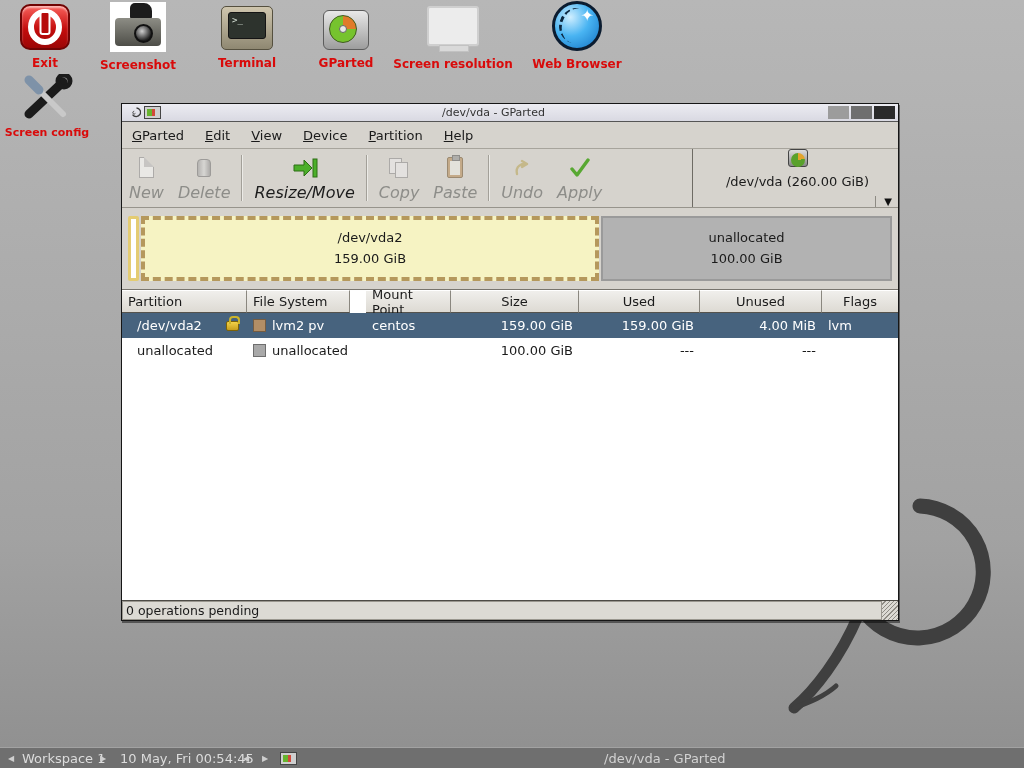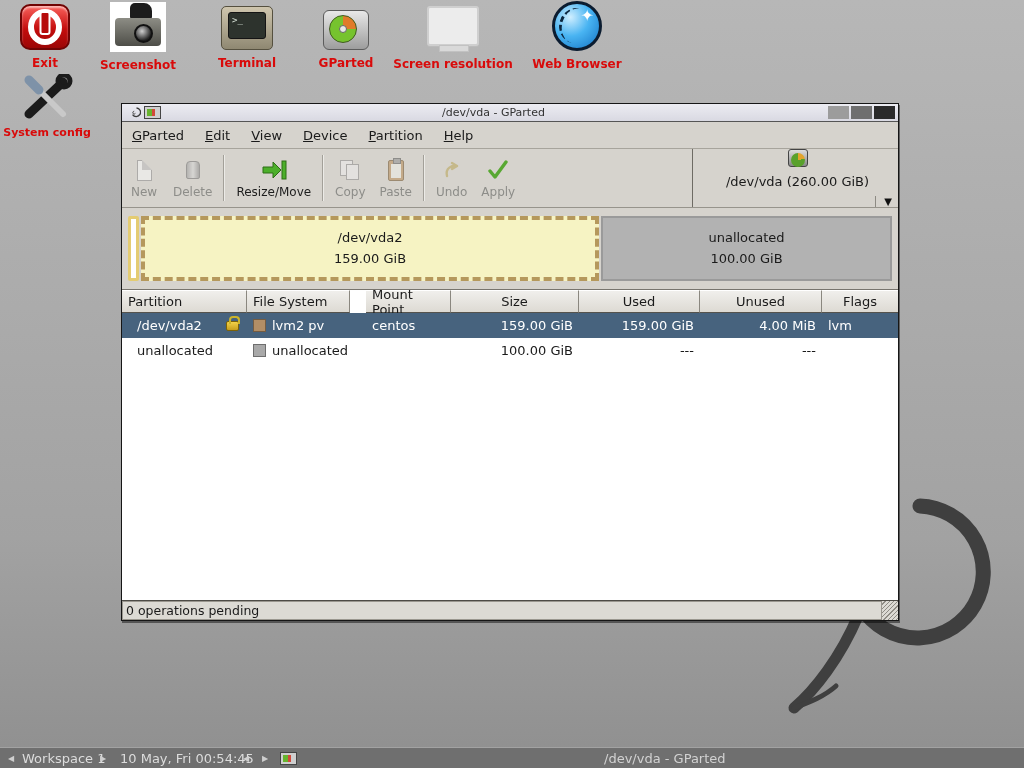--- a/index.html
+++ b/index.html
@@ -36,21 +36,21 @@
   .win { position:absolute; left:121px; top:103px; width:778px; height:518px; border:1px solid #161616; background:#d6d3cd; box-shadow:1px 2px 0 rgba(0,0,0,.45); display:flex; flex-direction:column; }
   .titlebar { height:18px; background:linear-gradient(#ececf2,#d9d9e2); border-bottom:1px solid #555; display:flex; align-items:center; padding:0 3px; flex:none; }
   .titlebar .ttext { flex:1; text-align:center; font-size:11px; color:#333; }
   .tbtn { width:21px; height:13px; margin-left:2px; }
   .tbtn.min { background:#9c9c9c; } .tbtn.max { background:#6f6f6f; } .tbtn.close { background:#2b2b2b; }
   .menubar { height:27px; display:flex; align-items:center; gap:21px; padding-left:10px; background:#d6d3cd; border-bottom:1px solid #a7a49c; flex:none; }
   .menu-item { display:inline-block; font-size:13px; color:#1a1a1a; cursor:default; }
   .menu-item::first-letter { text-decoration:underline; }
   .toolbar { height:59px; display:flex; align-items:stretch; background:#d6d3cd; border-bottom:1px solid #97948c; flex:none; }
   .tb { display:flex; flex-direction:column; align-items:center; justify-content:center; gap:2px; padding:3px 7px; min-width:44px; }
-  .tb .cap { font-size:12px; color:#8d8d89; }
+  .tb .cap { font-size:16px; color:#8d8d89;font-style:italic; }
   .tb.enabled .cap { color:#1d1d1d; }
   .tb .ig { height:26px; display:flex; align-items:center; justify-content:center; opacity:.55; }
   .tb.enabled .ig { opacity:1; }
   .tsep { width:2px; margin:6px 4px; border-left:1px solid #a3a099; border-right:1px solid #ecebe7; }
   .paper { width:15px; height:21px; background:#fafafa; border:1px solid #8c8c8c; position:relative; }
   .paper::after { content:''; position:absolute; right:-1px; top:-1px; border:5px solid; border-color:#d6d3cd #d6d3cd #bbb #bbb; }
   .trash { width:14px; height:18px; background:linear-gradient(90deg,#9a9a9a,#d9d9d9,#8a8a8a); border-radius:4px 4px 2px 2px; border:1px solid #6f6f6f; }
   .sheets { width:20px; height:20px; position:relative; }
   .sheets i { position:absolute; width:13px; height:16px; background:#eee; border:1px solid #8a8a8a; }
   .sheets i:first-child { left:0; top:0; } .sheets i:last-child { left:6px; top:4px; }
@@ -150,21 +150,21 @@
     </div>
   <div class="lbl">Web Browser</div>
 </div>
 <div class="dicon small" style="left:10px; top:74px; width:74px;">
   <svg width="56" height="46" viewBox="0 0 56 46">
     <line x1="10" y1="40" x2="44" y2="8" stroke="#1b1b1b" stroke-width="9" stroke-linecap="round"></line>
     <circle cx="45" cy="7" r="6" fill="none" stroke="#1b1b1b" stroke-width="5"></circle>
     <line x1="12" y1="8" x2="44" y2="40" stroke="#c9c9c9" stroke-width="6" stroke-linecap="round"></line>
     <line x1="10" y1="6" x2="20" y2="16" stroke="#7e92a8" stroke-width="9" stroke-linecap="round"></line>
   </svg>
-  <div class="lbl">System config</div>
+  <div class="lbl">Screen config</div>
 </div>
 
 <div class="win">
 
   <div class="titlebar">
     <svg class="mini-swirl" viewBox="0 0 13 13">
       <path d="M 8.5 2 A 4.3 4.3 0 1 1 4.6 8.6" fill="none" stroke="#3c3c3c" stroke-width="1.4"></path>
       <path d="M 6.2 5.2 a 1.4 1.4 0 1 0 1.2 2.2" fill="none" stroke="#3c3c3c" stroke-width="1"></path>
     </svg>
     <span class="mini-app"></span>

